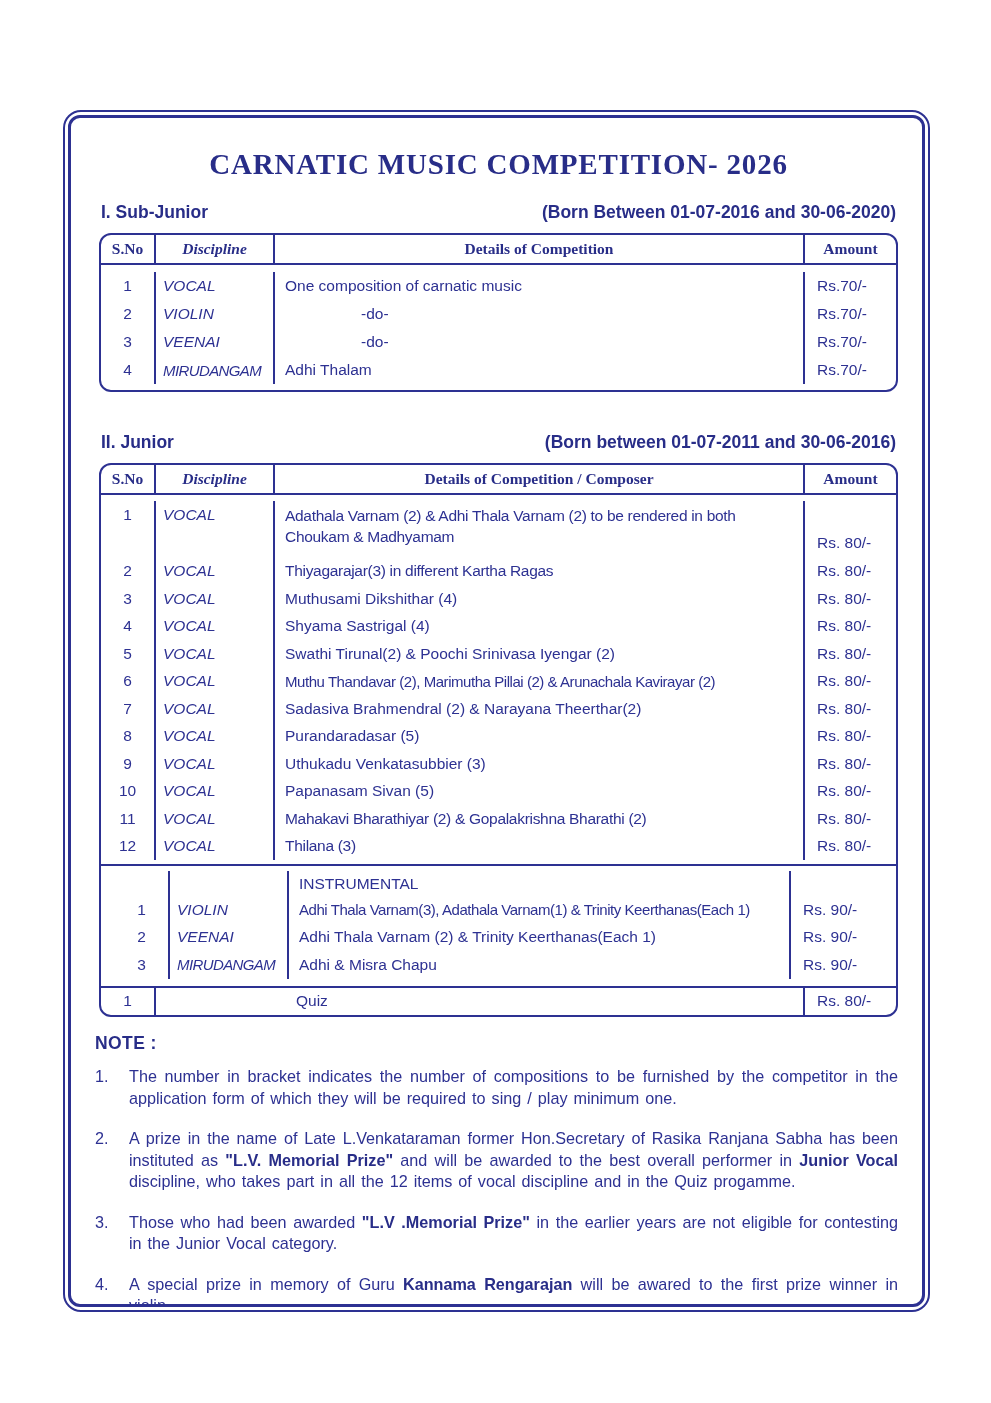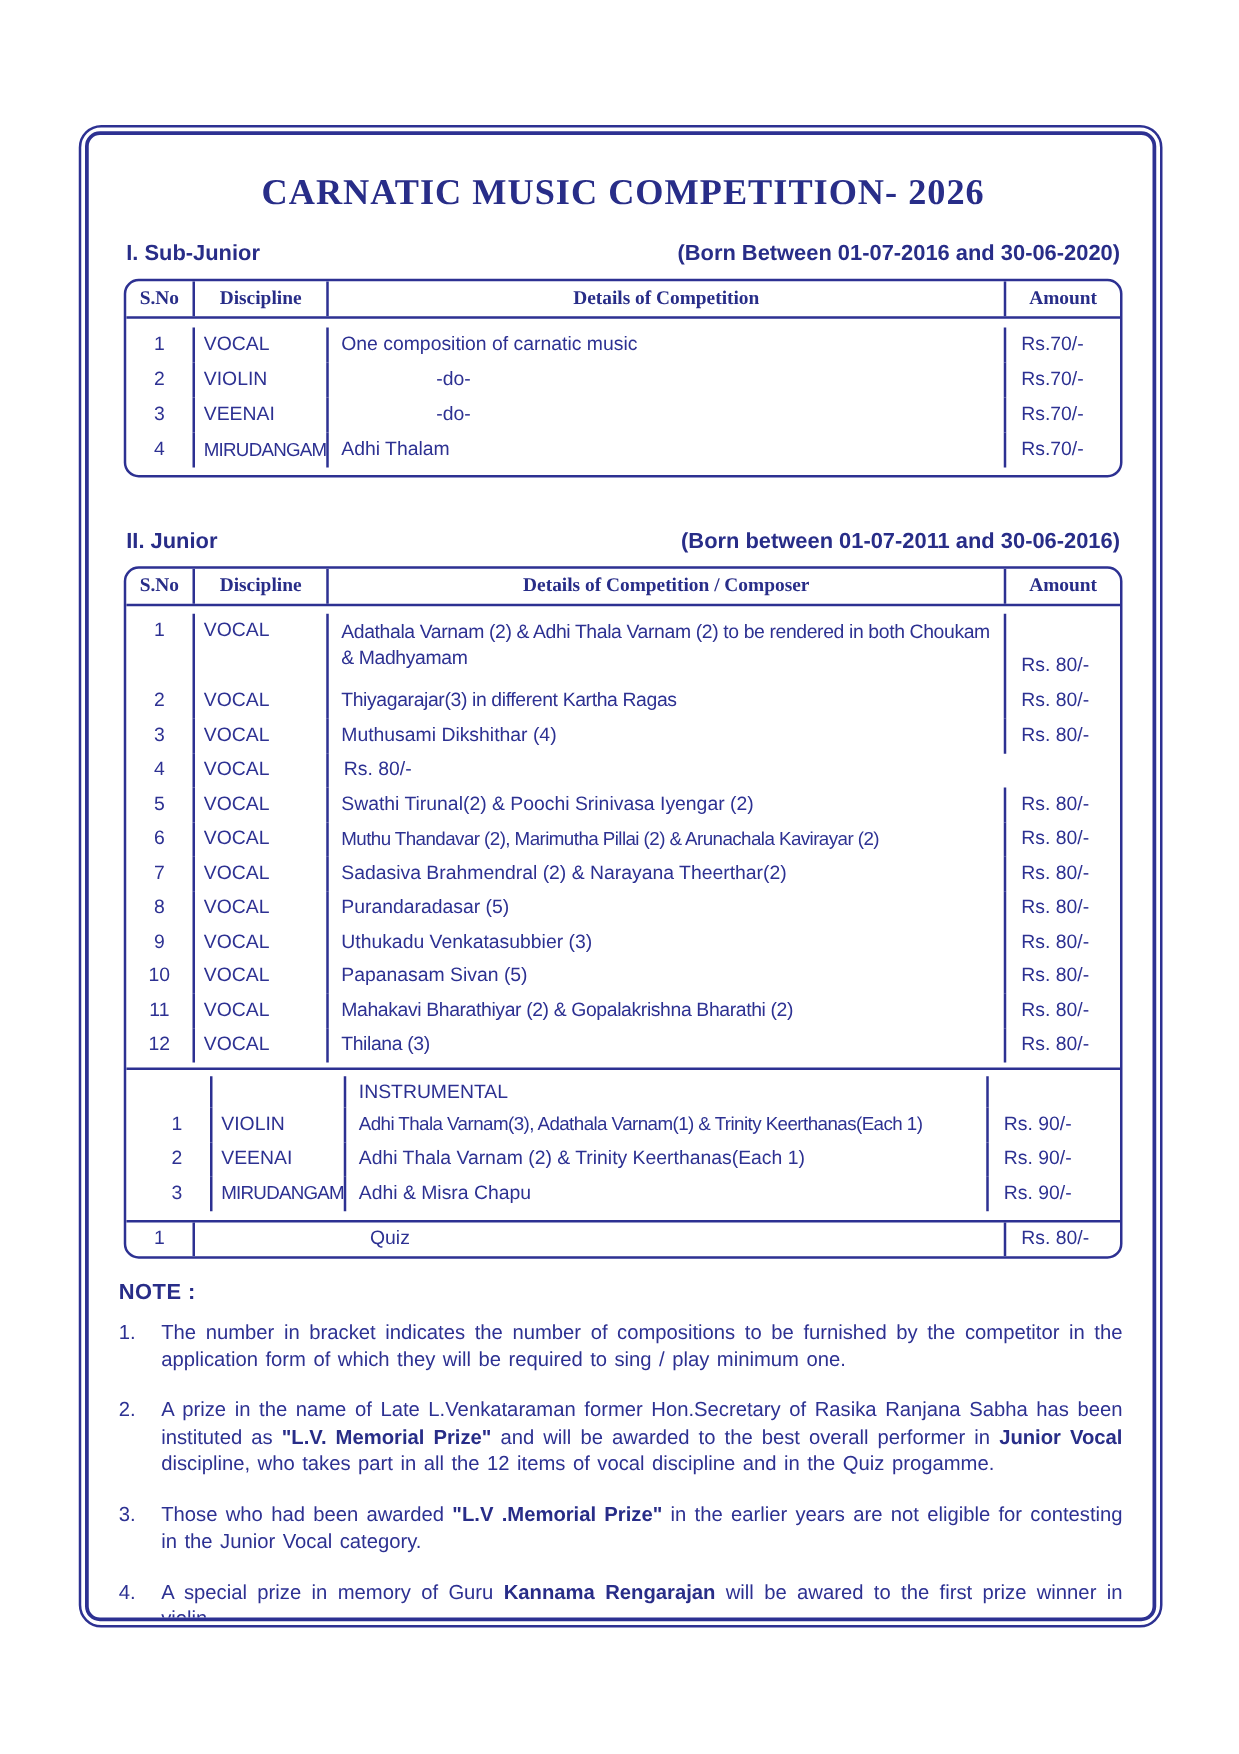--- a/index.html
+++ b/index.html
@@ -5,21 +5,21 @@
   :root{
     --ink:#2d3192;
     --ink-strong:#282d88;
   }
   html,body{margin:0;padding:0;}
   body{
     width:991px;height:1403px;background:#ffffff;position:relative;
     font-family:"Liberation Sans", sans-serif;color:var(--ink);
   }
   .frame{
-    position:absolute;left:63px;top:100px;width:867px;height:1202px;
+    position:absolute;left:63px;top:110px;width:867px;height:1202px;
     box-sizing:border-box;border:2px solid var(--ink);border-radius:18px;padding:3px;
   }
   .frame-inner{
     width:100%;height:100%;box-sizing:border-box;
     border:3px solid var(--ink);border-radius:12px;
     padding:22px 24px 0 28px;overflow:hidden;
   }
   .title{
     text-align:center;font-family:"Liberation Serif", serif;font-weight:700;
     font-size:29px;letter-spacing:0.8px;color:var(--ink-strong);margin:8px 0 0 0;
@@ -28,21 +28,21 @@
     display:flex;justify-content:space-between;align-items:baseline;
     font-weight:700;font-size:17.5px;margin:21px 2px 10px 2px;color:var(--ink-strong);
   }
   .section-head.second{margin-top:40px;}
 
   
   .tbl{border:2px solid var(--ink);border-radius:12px;overflow:hidden;}
   .trow{display:flex;}
   .cell{display:flex;align-items:center;box-sizing:border-box;}
   .c1{width:55px;justify-content:center;border-right:2px solid var(--ink);text-align:right;}
-  .c2{width:107px;padding-left:7px;border-right:2px solid var(--ink);}
+  .c2{width:119px;padding-left:7px;border-right:2px solid var(--ink);font-style:italic;}
   .c3{flex:1;padding-left:10px;border-right:2px solid var(--ink);min-width:0;}
   .c4{width:91px;padding-left:12px;}
   .thead{height:33px;border-bottom:2px solid var(--ink);
     font-family:"Liberation Serif", serif;font-weight:700;font-size:16.5px;color:var(--ink-strong);}
   .thead .c2,.thead .c3,.thead .c4{justify-content:center;padding-left:0;}
 
   .t1 .tbody{padding:7px 0 6px;}
   .t1 .trow{height:28px;font-size:15.5px;}
   .t1 .dodash .c3{padding-left:86px;}
 
@@ -150,20 +150,21 @@
         </div>
         <div class="trow">
           <div class="cell c1">3</div>
           <div class="cell c2">VOCAL</div>
           <div class="cell c3">Muthusami Dikshithar (4)</div>
           <div class="cell c4">Rs. 80/-</div>
         </div>
         <div class="trow">
           <div class="cell c1">4</div>
           <div class="cell c2">VOCAL</div>
+          <div class="cell c3">Shyama Sastrigal (4)</div>
           <div class="cell c4">Rs. 80/-</div>
         </div>
         <div class="trow">
           <div class="cell c1">5</div>
           <div class="cell c2">VOCAL</div>
           <div class="cell c3">Swathi Tirunal(2) &amp; Poochi Srinivasa Iyengar (2)</div>
           <div class="cell c4">Rs. 80/-</div>
         </div>
         <div class="trow tighter">
           <div class="cell c1">6</div>

